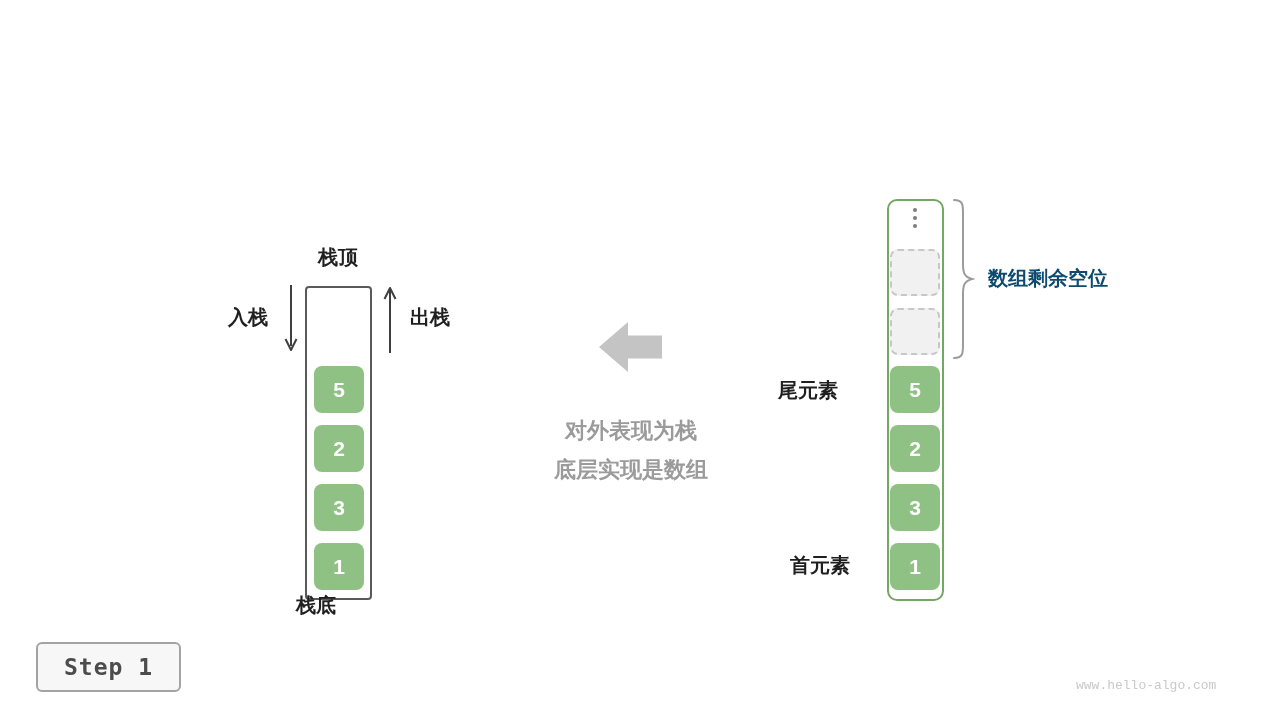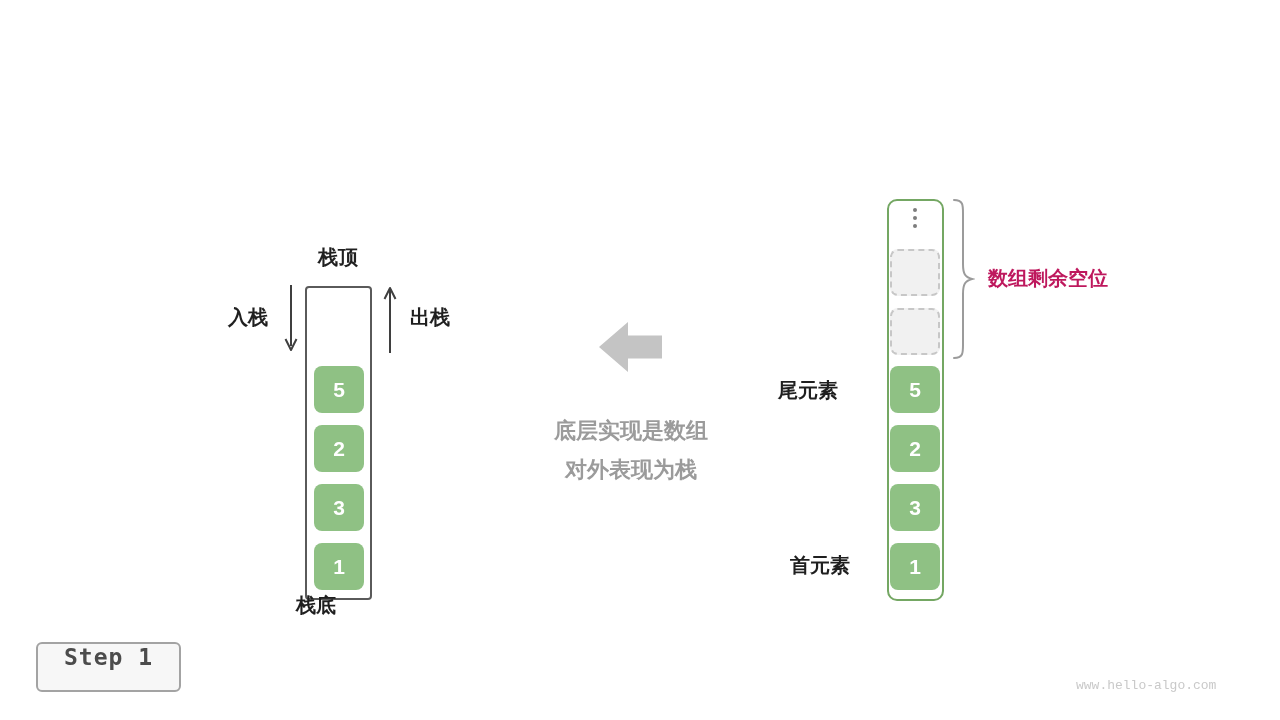--- a/index.html
+++ b/index.html
@@ -12,21 +12,21 @@
   .label {
     position: absolute; font-weight: 700; font-size: 20px;
     color: #1f1f1f; line-height: 24px; white-space: nowrap;
   }
   .stack-top    { left: 296px; top: 245px; width: 84px; text-align: center; }
   .stack-bottom { left: 296px; top: 593px; width: 84px; text-align: left; }
   .push-label   { left: 214px; top: 305px; width: 54px; text-align: right; }
   .pop-label    { left: 410px; top: 305px; width: 54px; text-align: left; }
   .tail-label   { left: 778px; top: 378px; width: 84px; text-align: left; }
   .head-label   { left: 778px; top: 553px; width: 84px; text-align: center; }
-  .remaining-label { left: 988px; top: 266px; color: #be185d; }
+  .remaining-label { left: 988px; top: 266px; color: #0c4a6e; }
 
   .stack-outline {
     position: absolute; left: 305px; top: 286px; width: 67px; height: 314px;
     border: 2px solid #5a5a5a; border-radius: 4px; background: #ffffff;
   }
   .array-outline {
     position: absolute; left: 887px; top: 199px; width: 57px; height: 402px;
     border: 2px solid #74a763; border-radius: 10px; background: #ffffff;
   }
 
@@ -59,21 +59,21 @@
     clip-path: polygon(0 50%, 46% 0, 46% 27%, 100% 27%, 100% 73%, 46% 73%, 46% 100%);
   }
   .caption {
     position: absolute; left: 460px; top: 411px; width: 342px; text-align: center;
     font-weight: 700; font-size: 22px; line-height: 39px; color: #9b9b9b;
   }
 
   .step-badge {
     position: absolute; left: 36px; top: 642px; width: 145px; height: 50px;
     border: 2px solid #a3a3a3; border-radius: 6px; background: #f7f7f7;
-    display: flex; justify-content: center;
+    display: flex; align-items: center; justify-content: center;
   }
   .step-badge span {
     font-family: "DejaVu Sans Mono", "Liberation Mono", monospace;
     font-weight: 700; font-size: 23px; color: #4c4c4c; letter-spacing: 1px;
   }
   .watermark {
     position: absolute; left: 1076px; top: 678px;
     font-family: Liberation Mono, monospace;
     font-size: 13px; color: #c9c9c9;
   }
@@ -98,22 +98,22 @@
     </div>
   <svg class="arrow-svg pop-arrow" width="16" height="70" viewBox="0 0 16 70">
     <line x1="8" y1="6" x2="8" y2="69" stroke="#3f3f3f" stroke-width="2"></line>
     <path d="M2.5 15 L8 4 L13.5 15" fill="none" stroke="#3f3f3f" stroke-width="2" stroke-linejoin="round"></path>
   </svg>
   <div class="label pop-label">出栈</div>
   <div class="label stack-bottom">栈底</div>
 
   <div class="big-arrow"></div>
   <div class="caption">
+    <div>对外表现为栈</div>
     <div>底层实现是数组</div>
-    <div>对外表现为栈</div>
   </div>
 
   <div class="array-outline"></div>
   <div class="ellipsis">
       <i></i>
       <i></i>
       <i></i>
     </div>
   <div class="cells dashed-cells">
       <div class="cell empty"></div>

